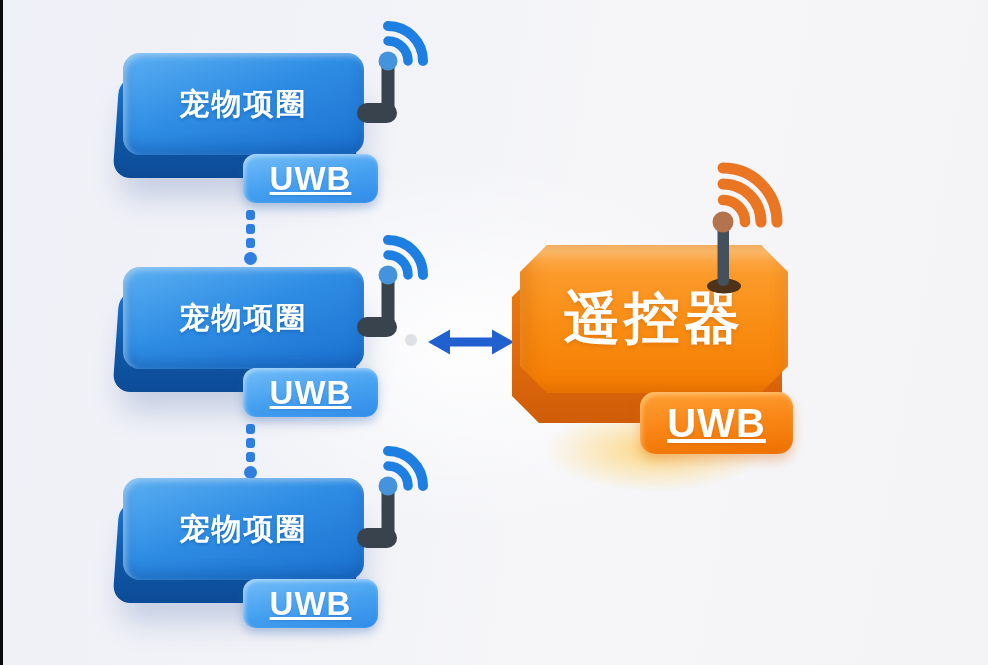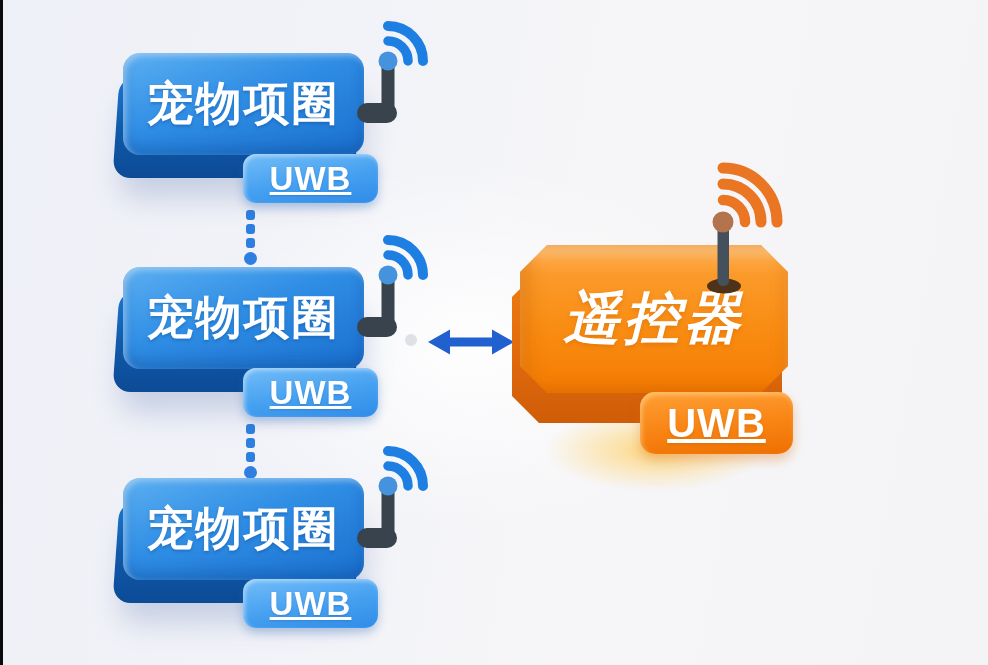--- a/index.html
+++ b/index.html
@@ -36,21 +36,21 @@
   .collar-face {
     position: absolute; left: 5px; top: 33px; width: 241px; height: 102px;
     border-radius: 17px;
     background: linear-gradient(160deg, #5cb0f2 0%, #2f8de4 45%, #1a70cf 100%);
     box-shadow: inset 3px 3px 6px rgba(255,255,255,0.4),
                 inset 0 -8px 14px rgba(6,60,130,0.3);
     display: flex; align-items: center; justify-content: center;
     z-index: 2;
   }
   .collar-label {
-    color: #ffffff; font-size: 46px; font-weight: 700;
+    color: #ffffff; font-size: 30px; font-weight: 700;
     letter-spacing: 2px; text-shadow: 0 2px 3px rgba(10,70,140,0.35);
     white-space: nowrap;
   }
   .collar-badge {
     position: absolute; left: 125px; top: 134px; width: 135px; height: 49px;
     border-radius: 13px;
     background: linear-gradient(170deg, #73bdf8 0%, #45a0f0 55%, #2f8ce8 100%);
     box-shadow: inset 2px 2px 4px rgba(255,255,255,0.45), 0 5px 10px rgba(40,100,180,0.3);
     display: flex; align-items: center; justify-content: center;
     z-index: 4;
@@ -85,21 +85,20 @@
     box-shadow: inset 10px 2px 16px rgba(200,95,0,0.35),
                 inset -4px -8px 14px rgba(210,100,0,0.35),
                 inset 0 10px 10px rgba(255,225,170,0.45);
     display: flex; align-items: center; justify-content: center;
     z-index: 2;
   }
   .remote-label {
     color: #ffffff; font-size: 56px; font-weight: 700;
     letter-spacing: 4px; text-shadow: 0 2px 4px rgba(190,90,0,0.35);
     white-space: nowrap;
-    font-style: italic;
   }
   .remote-badge {
     position: absolute; left: 135px; top: 242px; width: 153px; height: 62px;
     border-radius: 15px;
     background: linear-gradient(175deg, #ffa035 0%, #f88414 55%, #ee7000 100%);
     box-shadow: inset 2px 3px 5px rgba(255,220,160,0.55), 0 6px 12px rgba(220,110,20,0.35);
     display: flex; align-items: center; justify-content: center;
     z-index: 5;
   }
   .remote-badge .badge-text { font-size: 40px; text-shadow: 0 2px 3px rgba(200,95,0,0.35); }

